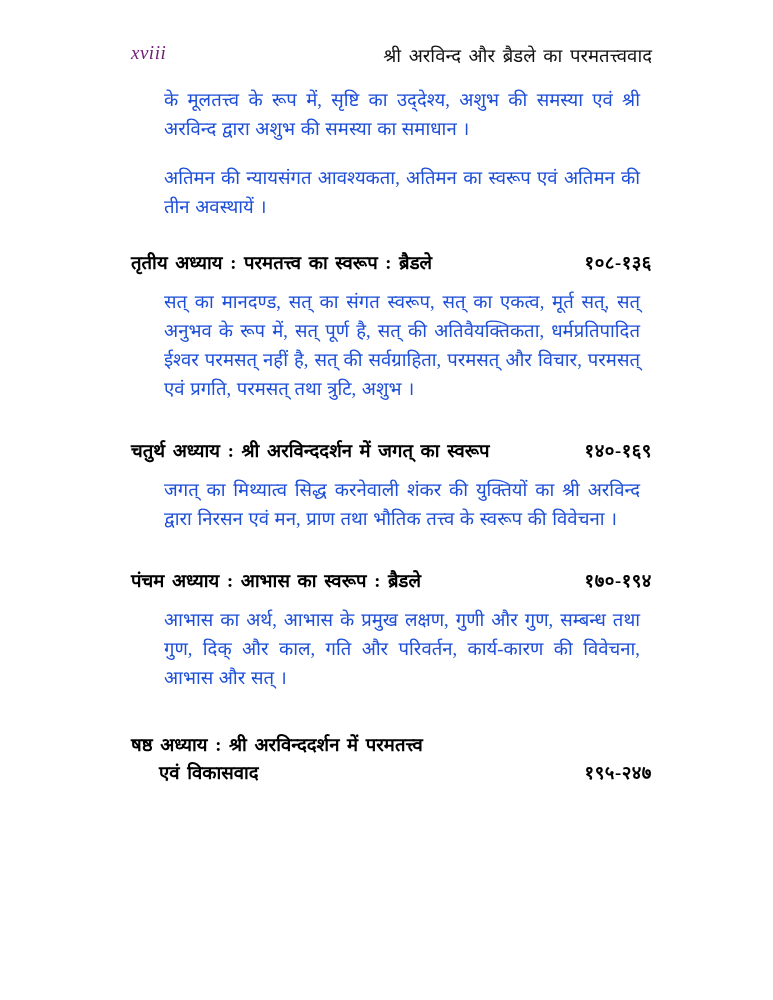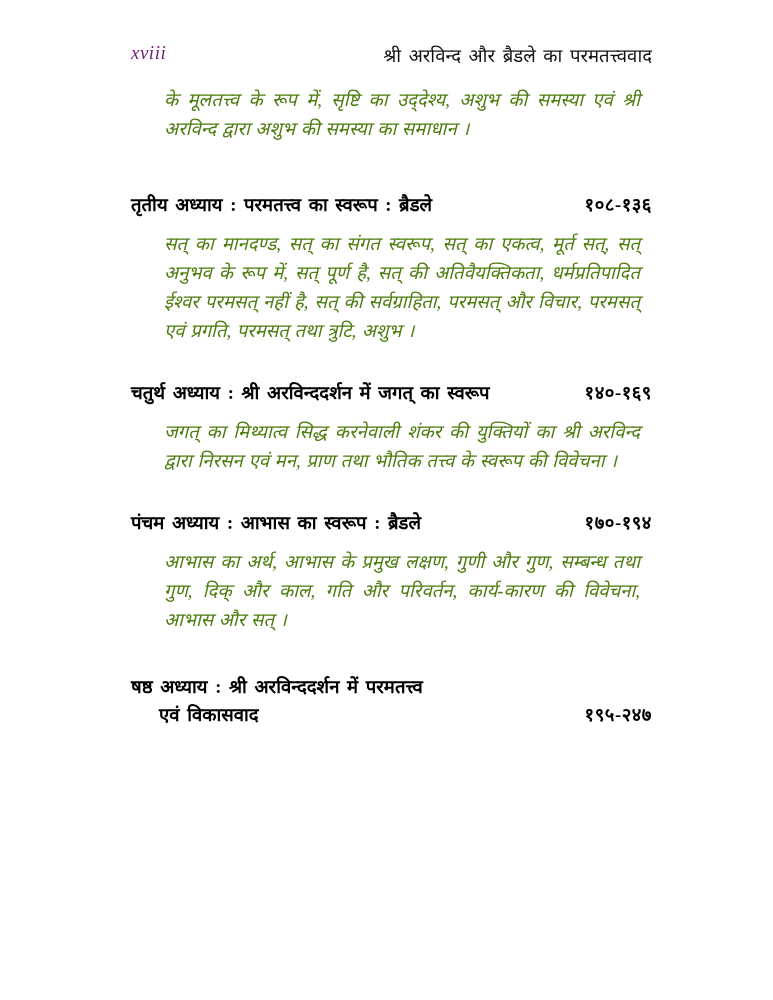--- a/index.html
+++ b/index.html
@@ -57,22 +57,21 @@
     width: 521px;
   }
   .para {
     margin: 0 12px 0 0;
     padding: 0 0 0 33px;
     font-size: 18.5px;
     line-height: 29px;
     text-align: justify;
     text-align-last: left;
     word-spacing: 1px;
-    color: #4d7c0f;
-    font-style: italic;
+    color: #1d4ed8;
   }
   .para.lead {
     padding-left: 33px;
   }
   .chapter {
     margin-top: 20px;
   }
   .chapter-head {
     position: relative;
     font-size: 18.5px;
@@ -112,20 +111,23 @@
   <div class="running-head">
     <div class="folio">xviii</div>
     <div class="head-title">श्री अरविन्द और ब्रैडले का परमतत्त्ववाद</div>
   </div>
 
   <div class="body-col">
 
     <p class="para lead">के मूलतत्त्व के रूप में, सृष्टि का उद्‌देश्य, अशुभ की समस्या एवं श्री अरविन्द द्वारा अशुभ की समस्या का समाधान ।</p>
 
     <div class="chapter">
+      <div class="chapter-body">
+        <p class="para">अतिमन की न्यायसंगत आवश्यकता, अतिमन का स्वरूप एवं अतिमन की तीन अवस्थायें ।</p>
+      </div>
     </div>
 
     <div class="gap-sm"></div>
 
     <div class="chapter">
       <div class="chapter-head">
         <span class="ch-line">
           <span>तृतीय अध्याय : परमतत्त्व का स्वरूप : ब्रैडले</span>
           <span class="ch-pages">१०८-१३६</span>
         </span>

